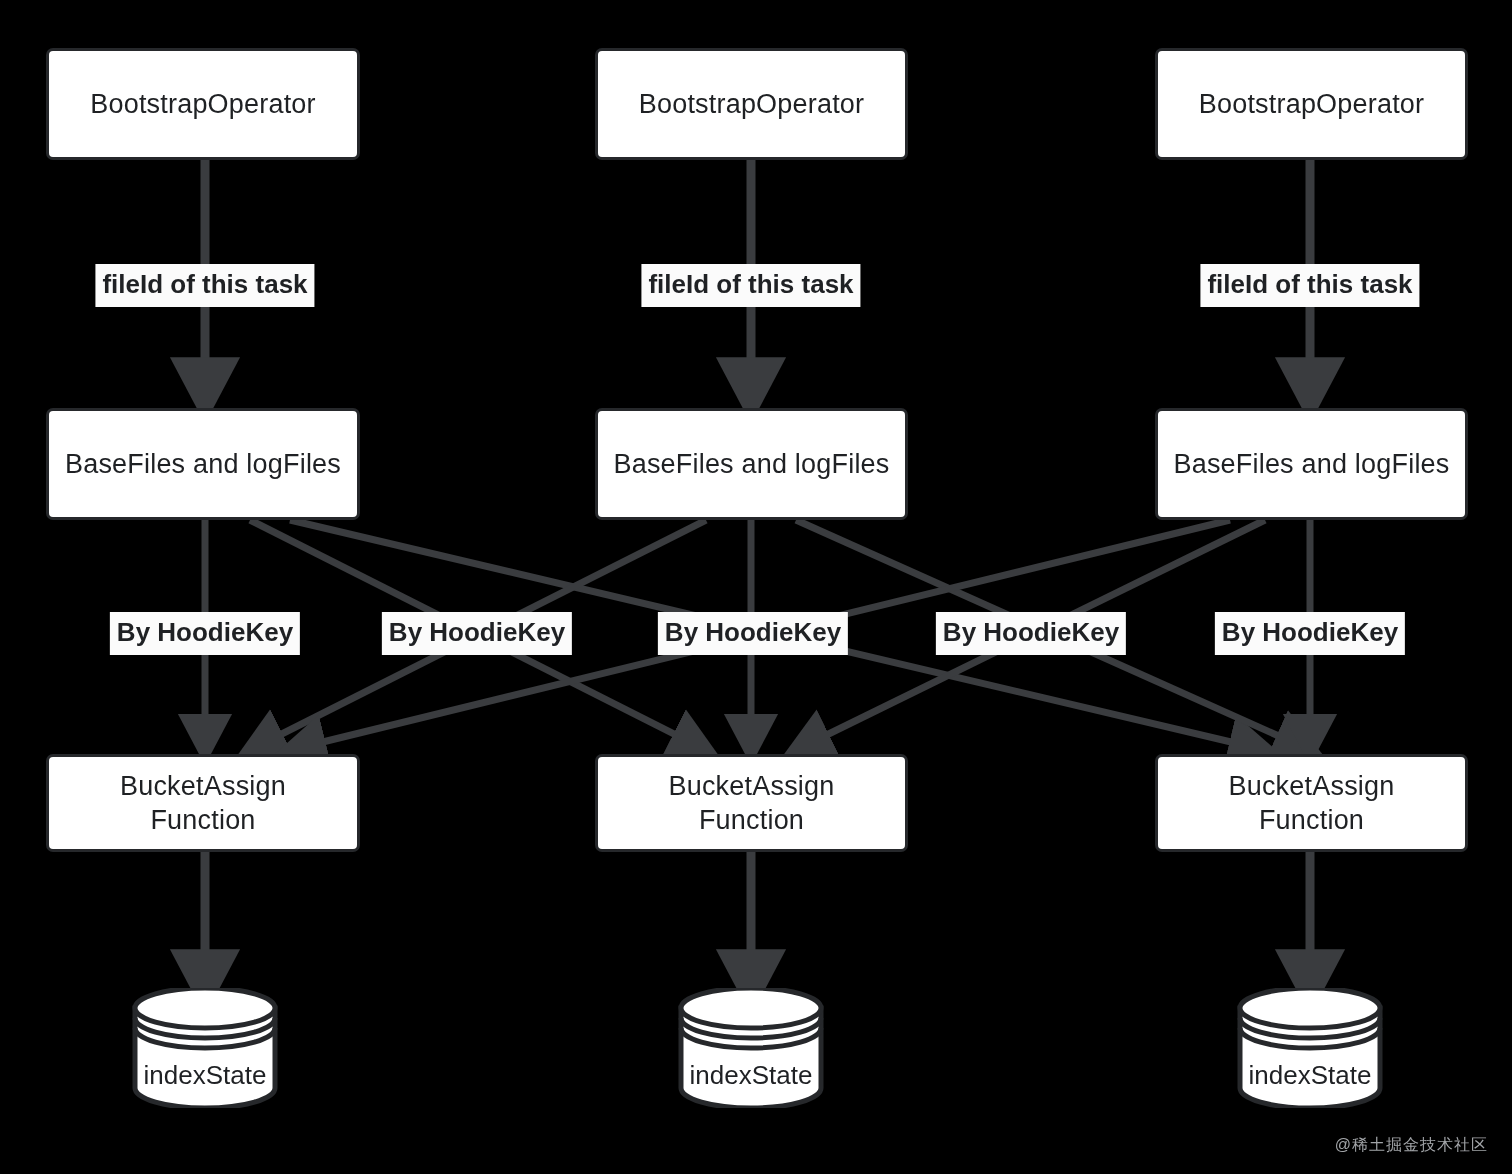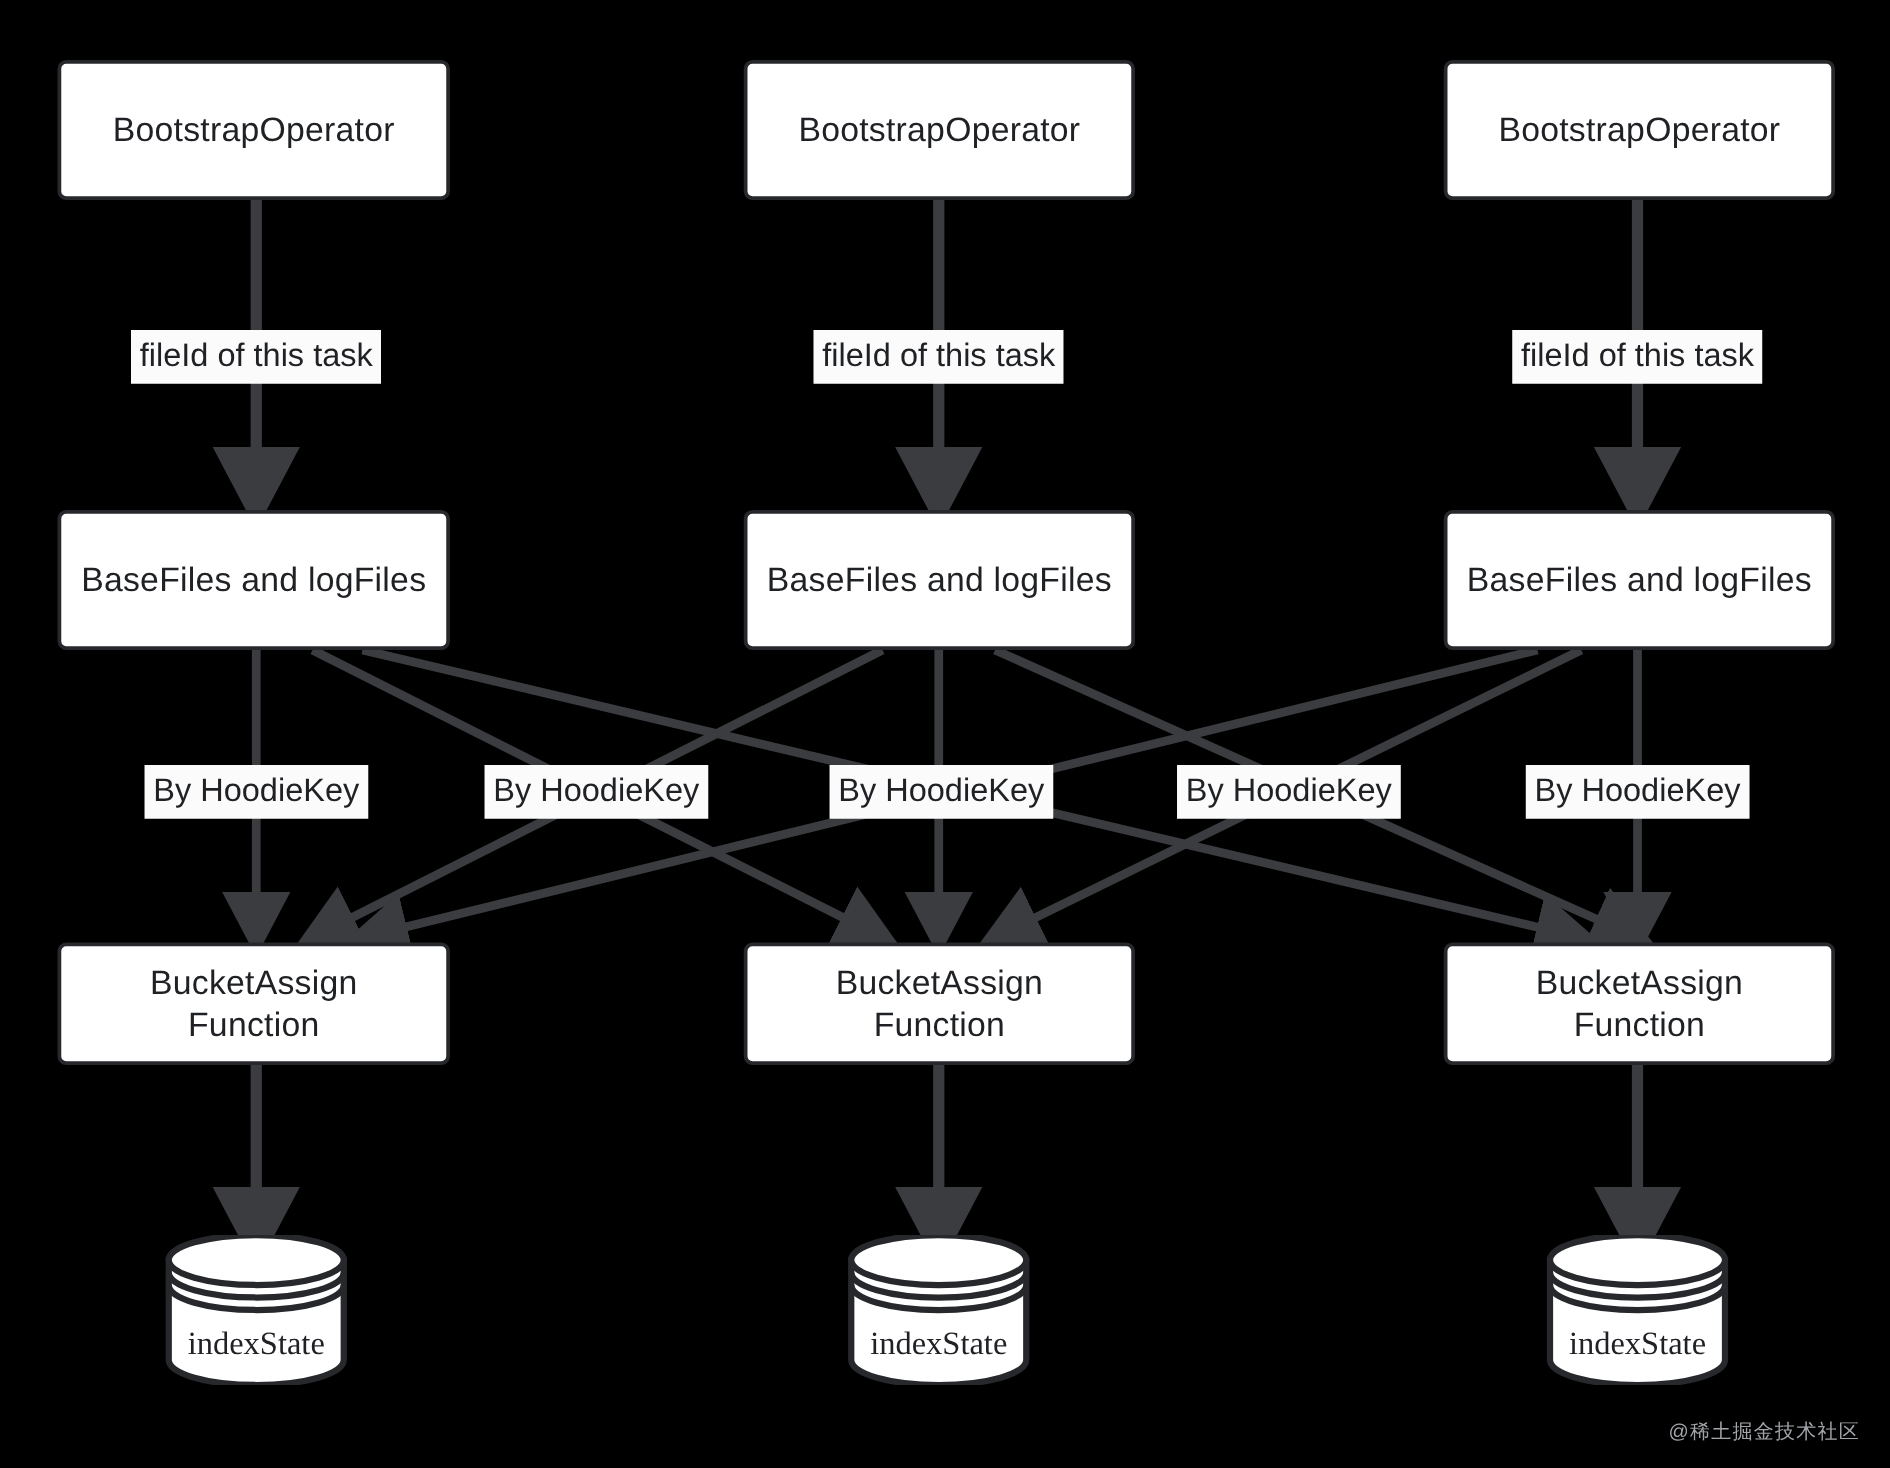--- a/index.html
+++ b/index.html
@@ -42,25 +42,25 @@
     position: absolute;
     background: #fbfbfb;
     color: #1f2124;
     font-size: 26px;
     line-height: 1.1;
     padding: 6px 7px 8px 7px;
     white-space: nowrap;
     z-index: 7;
     transform: translateX(-50%);
     text-align: center;
+    font-weight: bold;
   }
   .cyl {
     position: absolute;
     z-index: 5;
-    font-family: Liberation Serif, serif;
   }
   .cyl-label {
     position: absolute;
     left: 0; right: 0;
     text-align: center;
     color: #1f2124;
     font-size: 26px;
     z-index: 6;
     pointer-events: none;
   }

